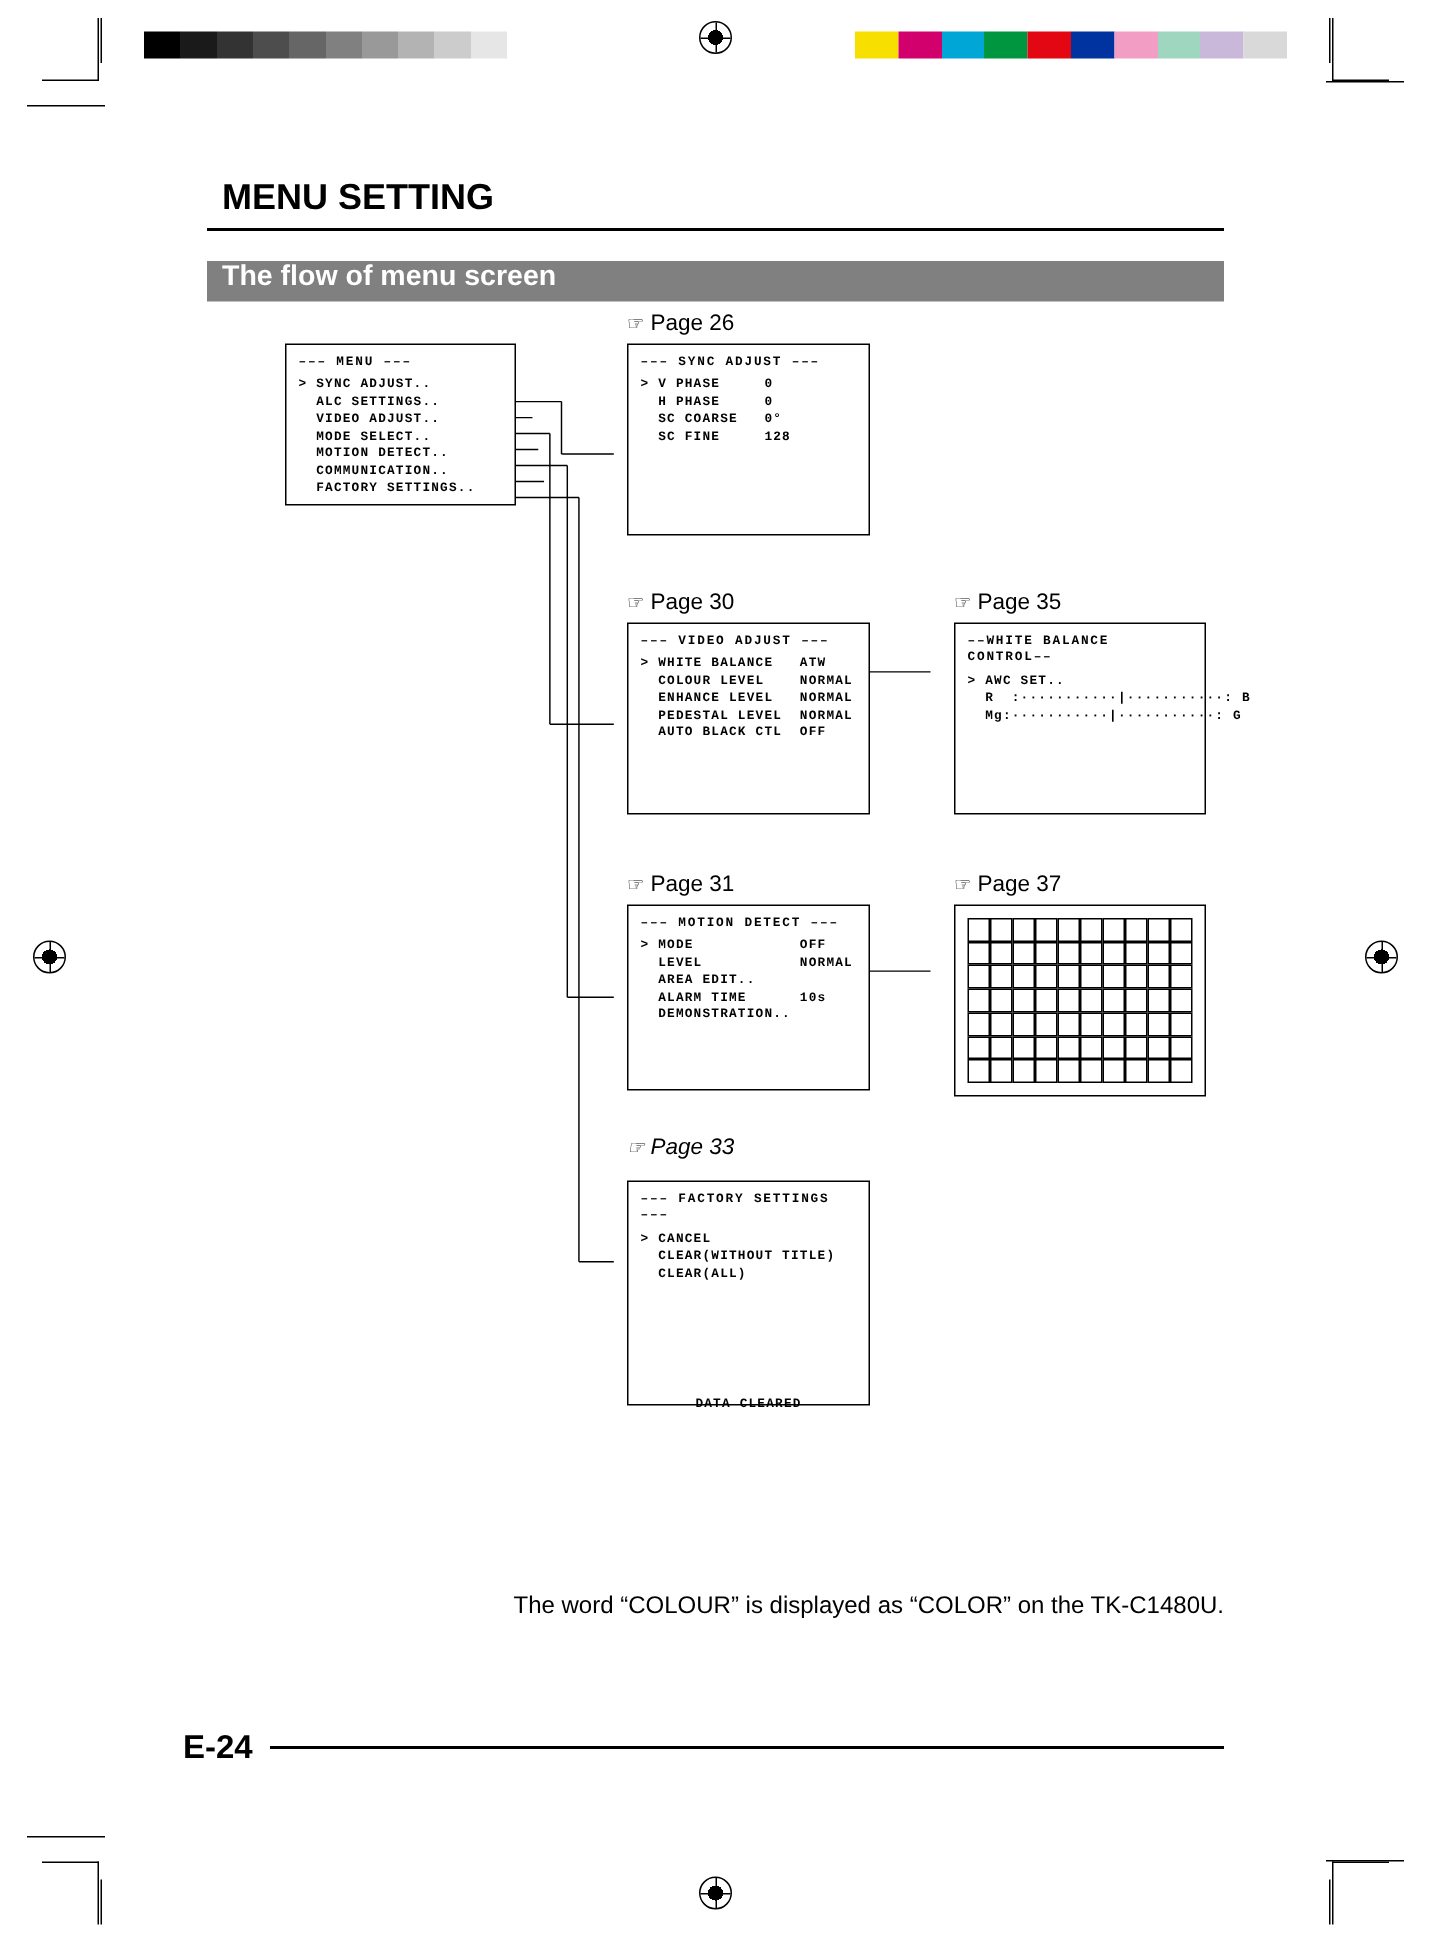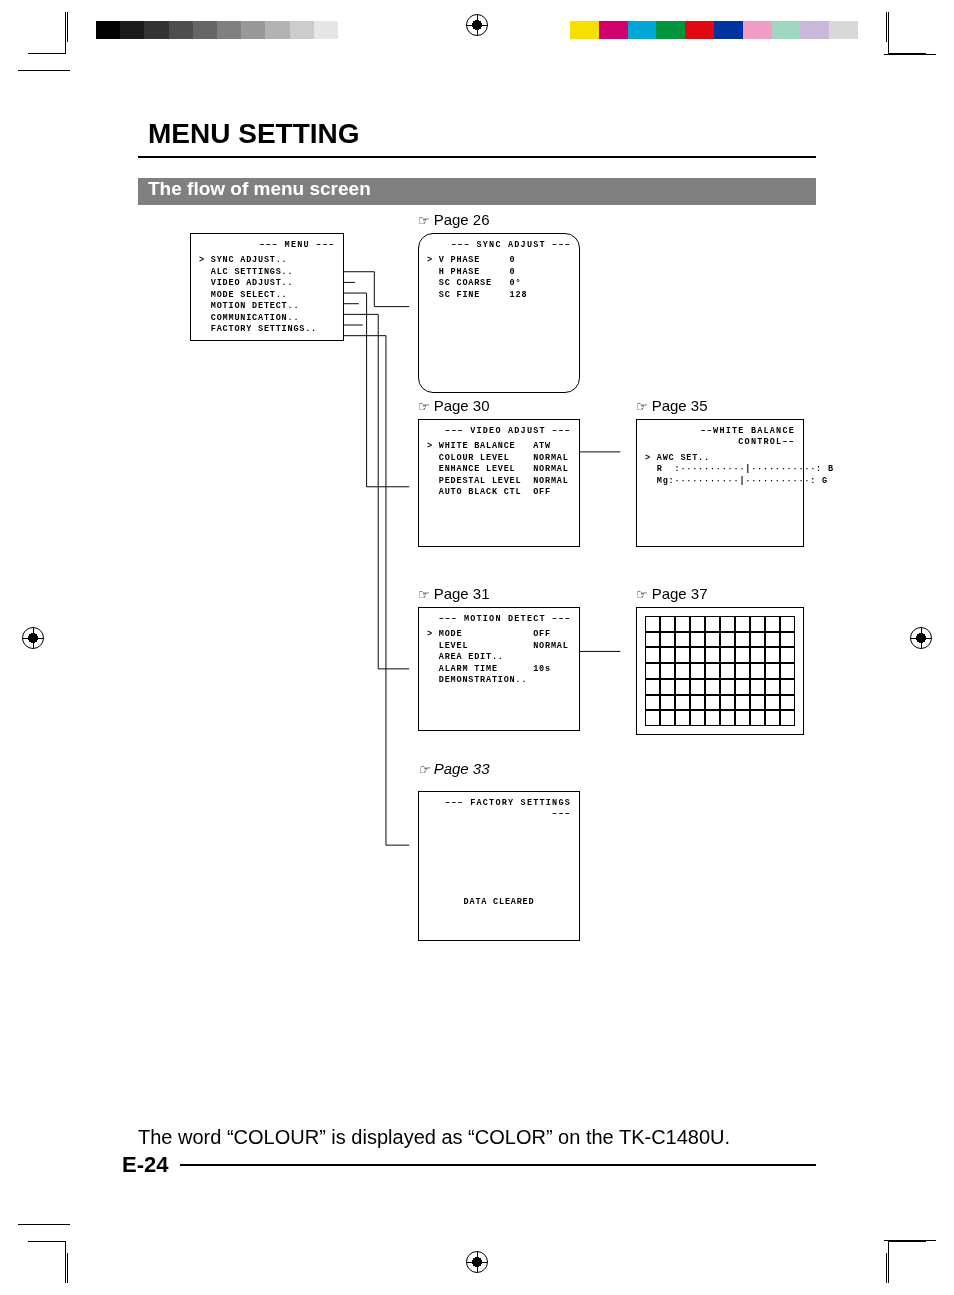--- a/index.html
+++ b/index.html
@@ -68,21 +68,21 @@
   }
   .colorbar-right span { flex:1; height:100%; }
 
   
   .page {
     position: absolute;
     left: 138px; top: 118px;
     width: 678px;
   }
   .title {
-    font-size: 28px;
+    font-size: 24px;
     font-weight: bold;
     font-family: Arial, Helvetica, sans-serif;
     border-bottom: 2px solid #000;
     padding: 0 0 6px 10px;
   }
   .subtitle-bar {
     margin-top: 20px;
     background: #808080;
     color: #fff;
     font-size: 19px;
@@ -101,35 +101,35 @@
     border: 1px solid #000;
     background: #fff;
     font-family: "Courier New", monospace;
     font-size: 8.5px;
     letter-spacing: 0.8px;
     font-weight: bold;
     padding: 6px 8px 6px 8px;
     line-height: 1.35;
   }
   .box-title {
-    text-align: right;
+    text-align: left;
     margin-bottom: 4px;
     letter-spacing: 1.2px;
   }
   .row { white-space: pre; }
   .ref {
     position: absolute;
     font-size: 15px;
     font-family: Arial, sans-serif;
   }
   .ref .hand { font-size: 13px; margin-right:4px; }
 
   
   .box-menu   { left: 52px;  top: 0px;   width: 154px; height: 108px; }
-  .box-sync   { left: 280px; top: 0px;   width: 162px; height: 160px; border-radius: 15px; }
+  .box-sync   { left: 280px; top: 0px;   width: 162px; height: 128px; }
   .box-video  { left: 280px; top: 186px; width: 162px; height: 128px; }
   .box-wb     { left: 498px; top: 186px; width: 168px; height: 128px; }
   .box-motion { left: 280px; top: 374px; width: 162px; height: 124px; }
   .box-grid   { left: 498px; top: 374px; width: 168px; height: 128px; padding:8px;}
   .box-factory{ left: 280px; top: 558px; width: 162px; height: 150px; }
 
   .ref-26 { left: 280px; top: -22px; }
   .ref-30 { left: 280px; top: 164px; }
   .ref-35 { left: 498px; top: 164px; }
   .ref-31 { left: 280px; top: 352px; }
@@ -143,24 +143,24 @@
   .grid-inner {
     width: 100%; height: 100%;
     display: grid;
     grid-template-columns: repeat(10, 1fr);
     grid-template-rows: repeat(7, 1fr);
   }
   .grid-inner div { border: 0.5px solid #000; }
 
   .footnote {
     position: absolute;
-    left: 138px; top: 1126px;
+    left: 138px; top: 1062px;
     width: 678px;
-    text-align: left;
-    font-size: 20px;
+    text-align: right;
+    font-size: 16px;
   }
   .footer {
     position: absolute;
     left: 122px; top: 1152px;
     width: 694px;
     display: flex;
     align-items: center;
     gap: 12px;
   }
   .footer .pn { font-size: 22px; font-weight: bold; font-family: Arial, sans-serif; }
@@ -365,20 +365,25 @@
           <div></div>
           <div></div>
           <div></div>
           <div></div>
           <div></div>
         </div>
     </div>
 
     <div class="box box-factory">
       <div class="box-title">––– FACTORY SETTINGS –––</div>
+      <div id="factory-rows">
+          <div class="row">&gt; CANCEL</div>
+          <div class="row">  CLEAR(WITHOUT TITLE)</div>
+          <div class="row">  CLEAR(ALL)</div>
+        </div>
       <div class="data-cleared">DATA CLEARED</div>
     </div>
 
   </div>
 </div>
 
 <div class="footnote">The word “COLOUR” is displayed as “COLOR” on the TK-C1480U.</div>
 <div class="footer">
   <span class="pn">E-24</span>
   <span class="rule"></span>

